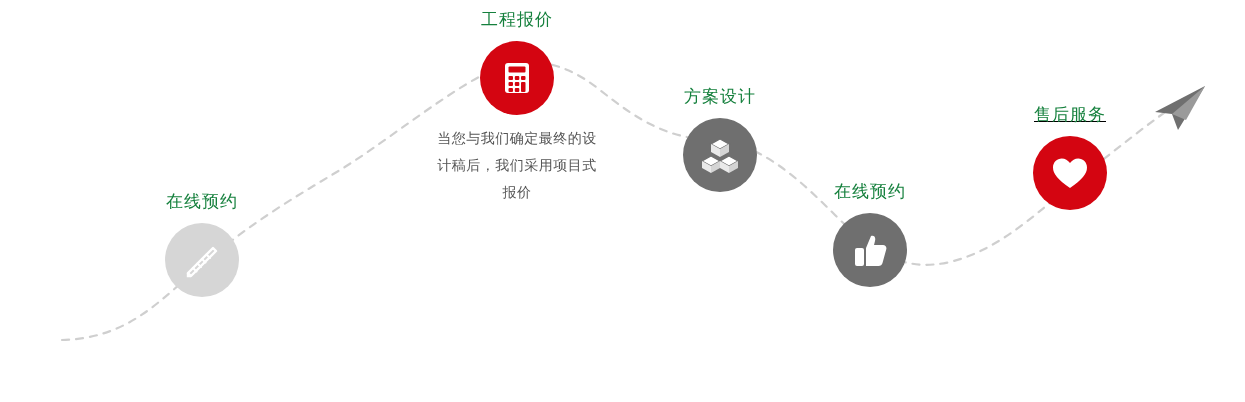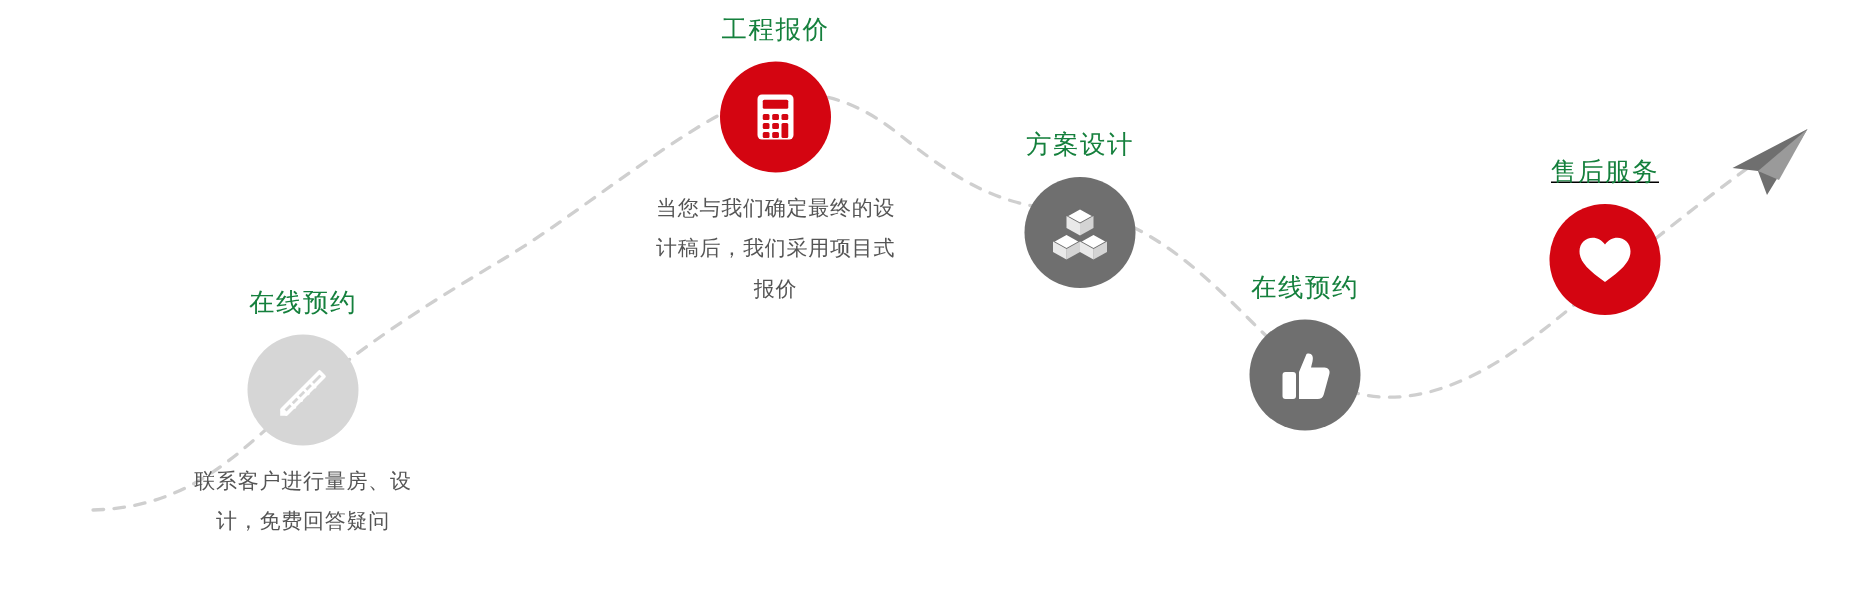--- a/index.html
+++ b/index.html
@@ -93,21 +93,20 @@
     <div class="step-title">在线预约</div>
     <div class="icon-wrap circle-lightgrey">
       <span>
         <svg width="40" height="40" viewBox="0 0 40 40">
           <path d="M6 33 L31 8 L34 11 L9 36 Z" fill="none" stroke="#ffffff" stroke-width="2.4" stroke-linejoin="round"></path>
           <path d="M11 28 L14.5 31.5 M15.5 23.5 L19 27 M20 19 L23.5 22.5 M24.5 14.5 L28 18" stroke="#ffffff" stroke-width="2" stroke-linecap="round"></path>
           <path d="M6 33 L6 36 L9 36" fill="none" stroke="#ffffff" stroke-width="2.4"></path>
         </svg>
       </span>
     </div>
-    <div class="step-desc">联系客户进行量房、设计，免费回答疑问</div>
   </div>
 
 
   <div class="step" id="step-2">
     <div class="step-title">工程报价</div>
     <div class="icon-wrap circle-red">
       <span>
         <svg width="40" height="40" viewBox="0 0 40 40">
           <rect x="8" y="5" width="24" height="30" rx="3" fill="#ffffff"></rect>
           <rect x="11.5" y="8.5" width="17" height="6" rx="1" fill="#d40511"></rect>

